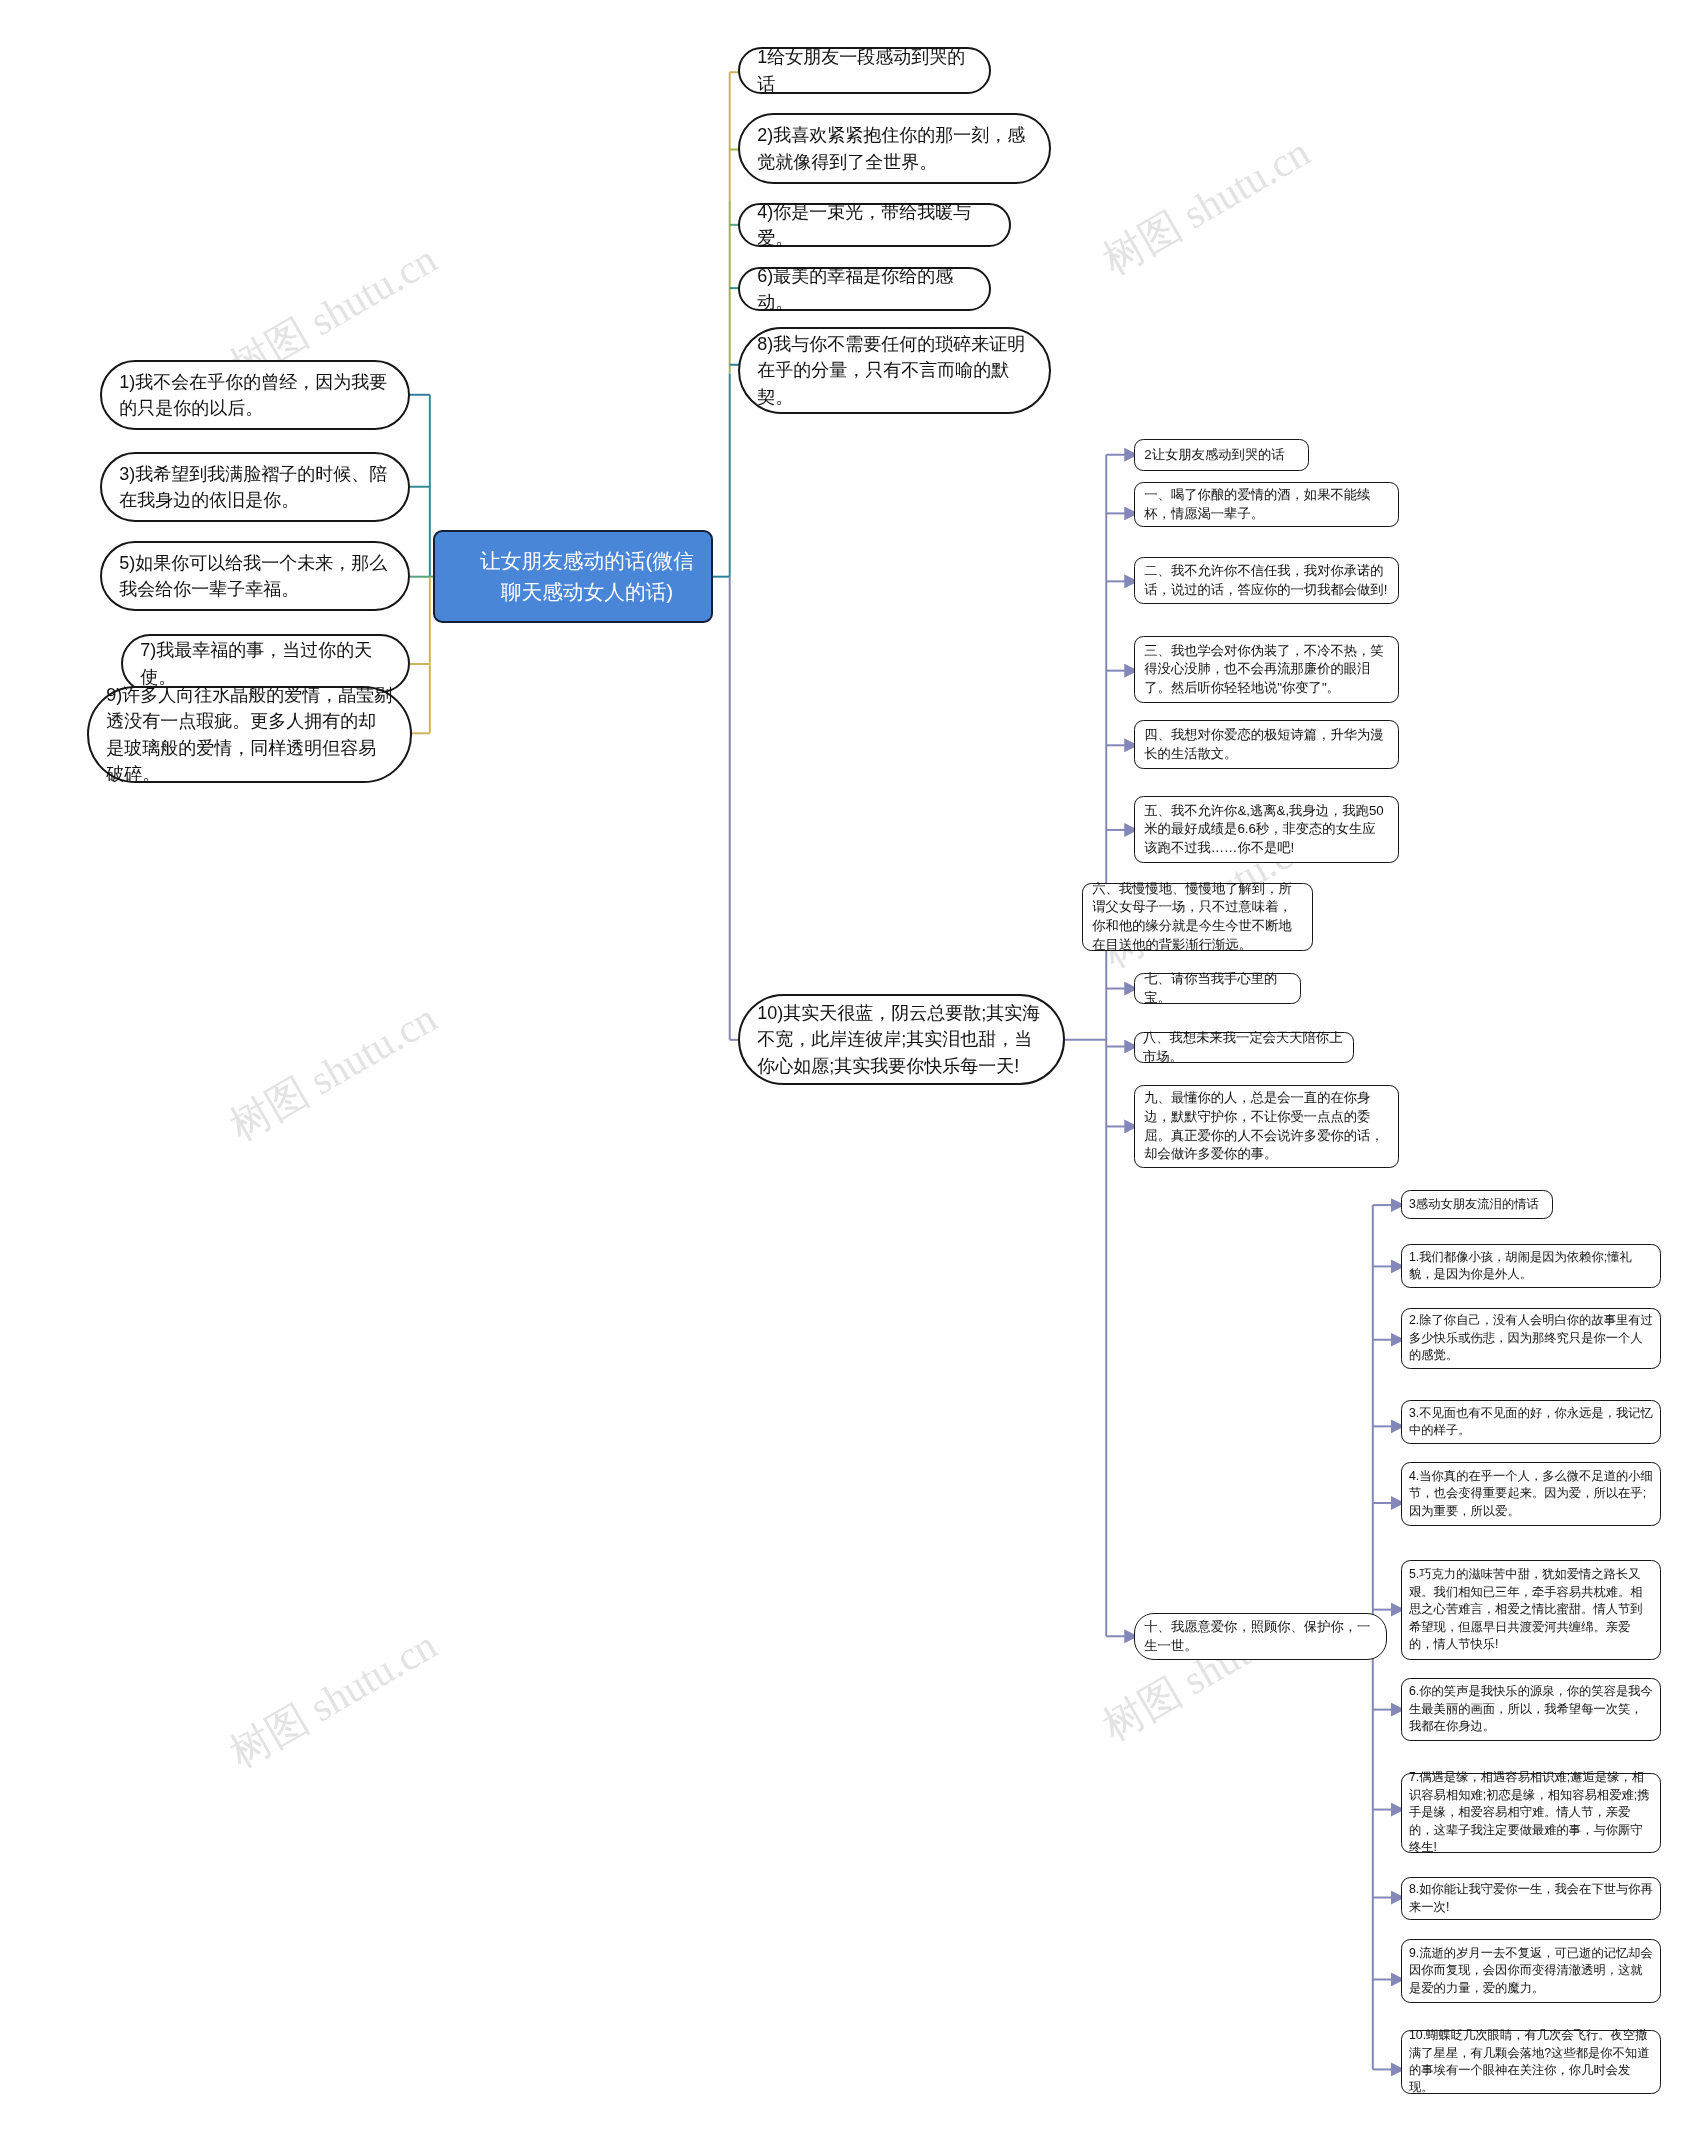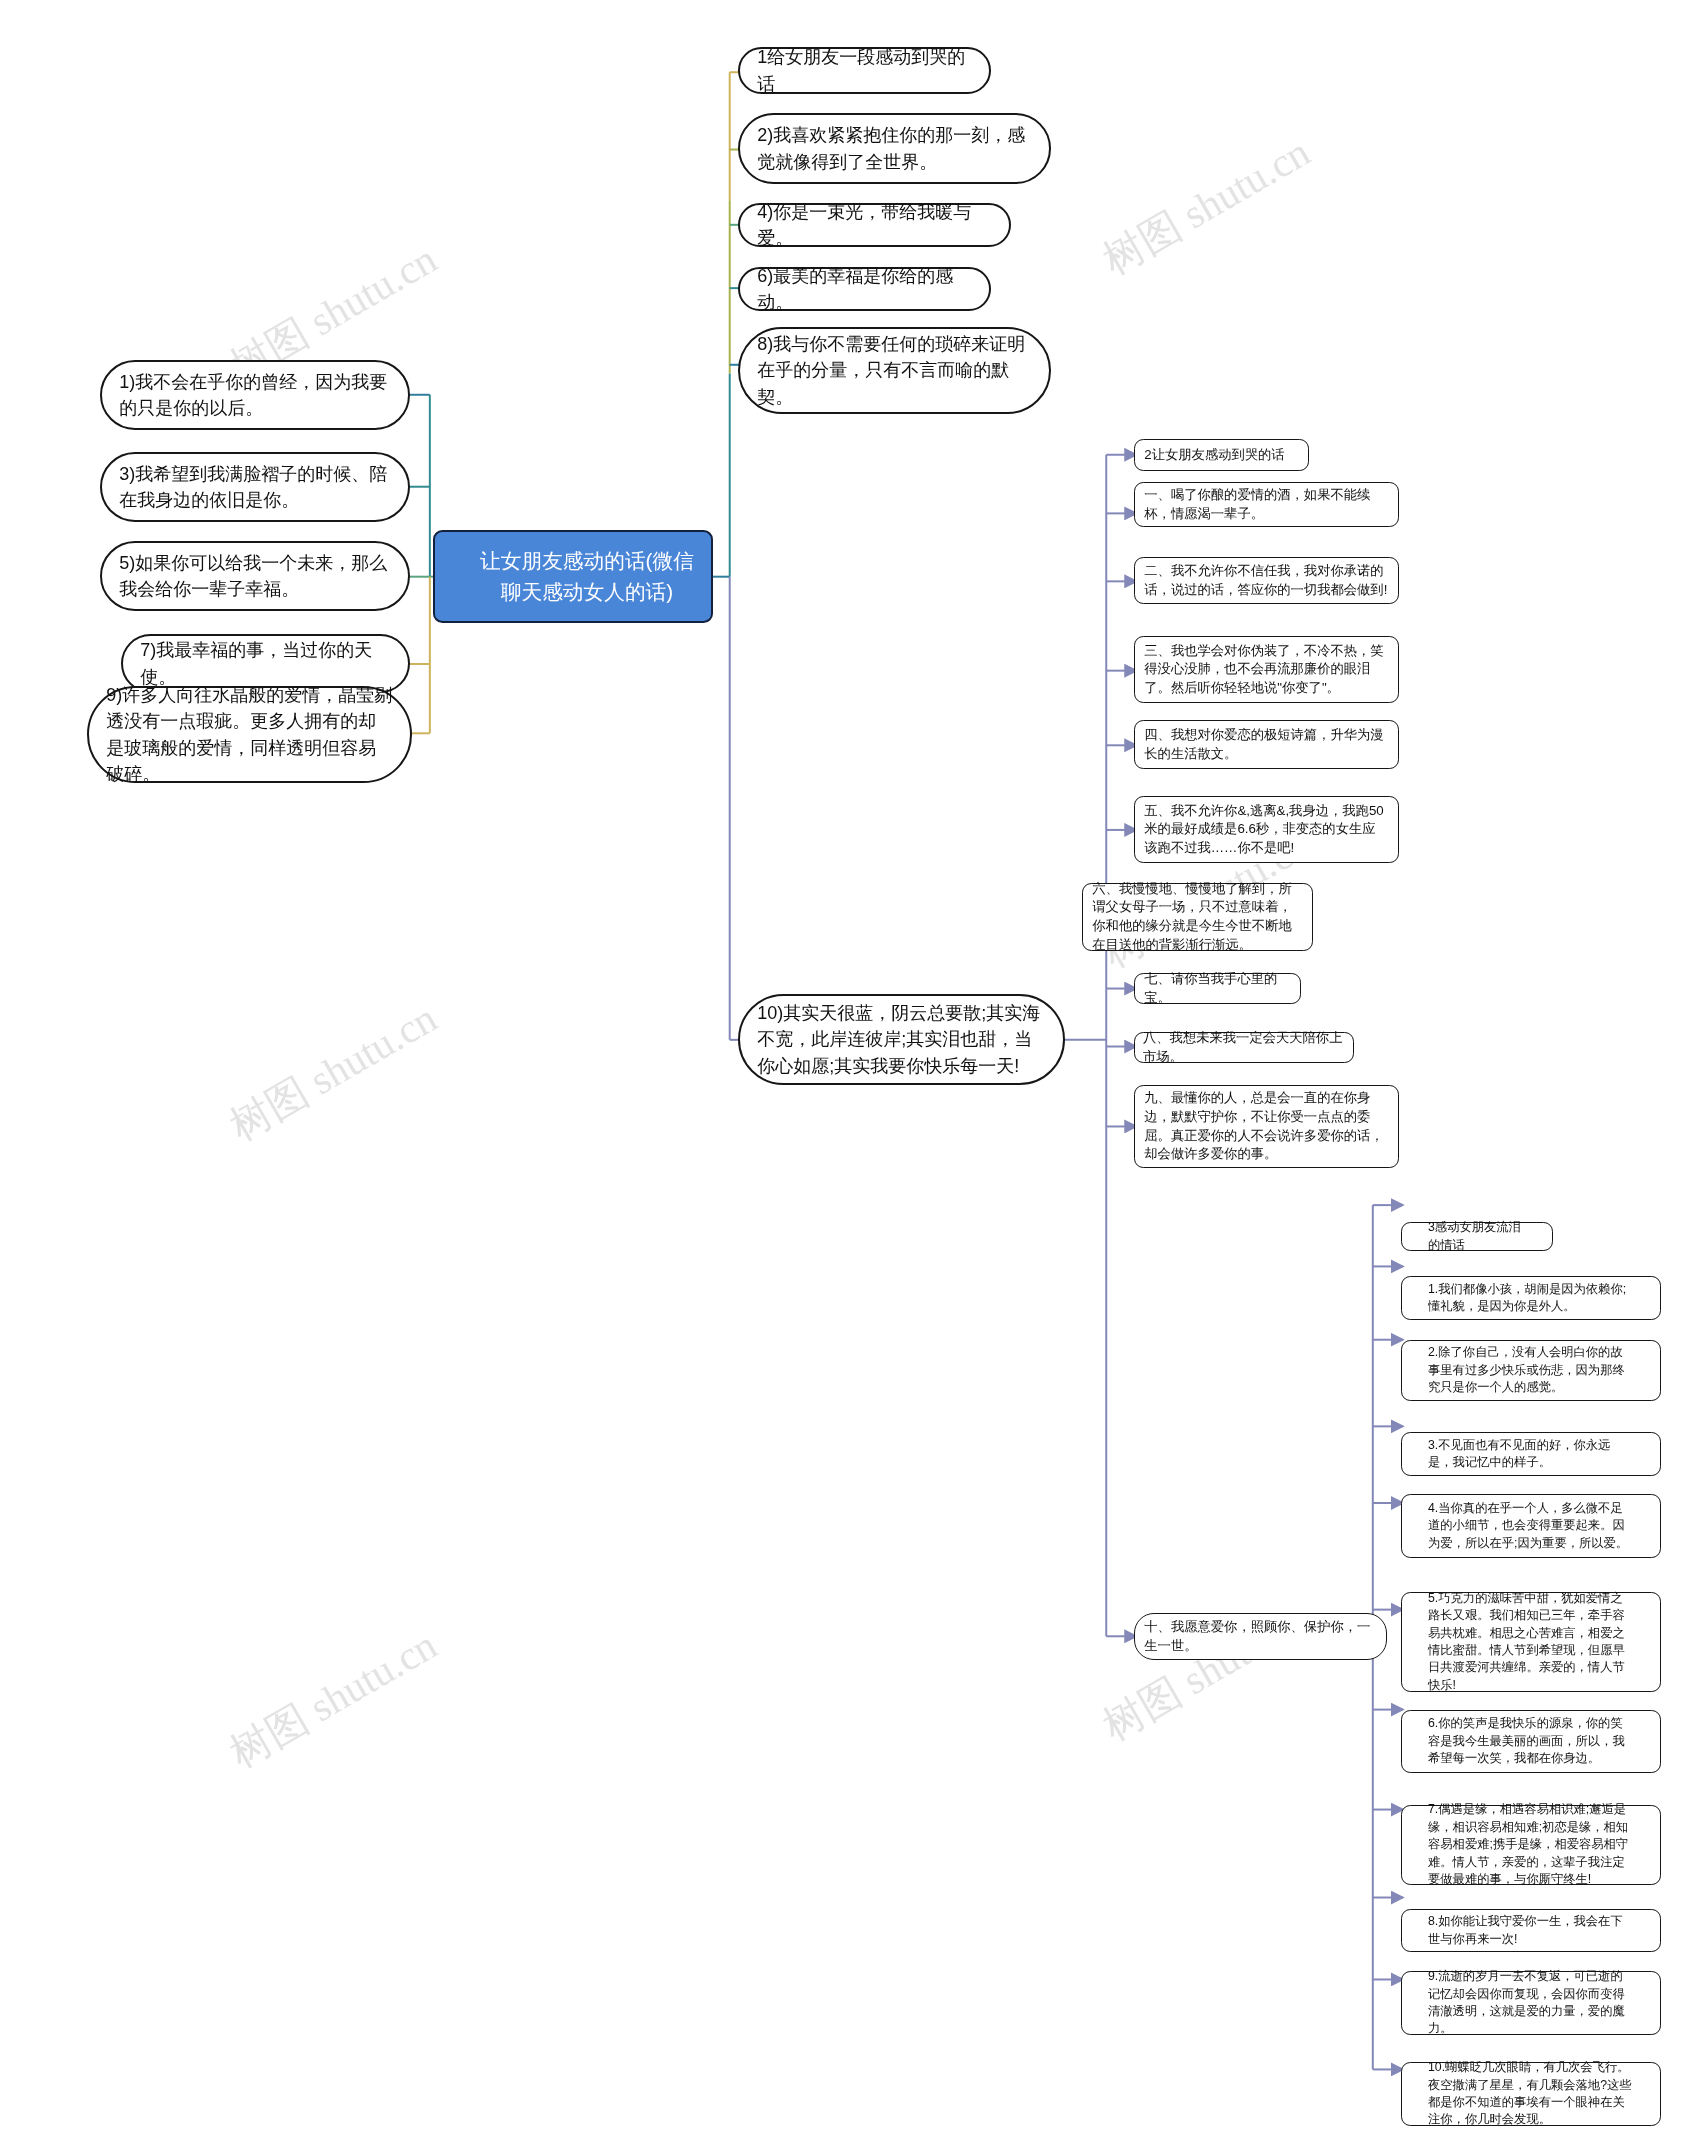--- a/index.html
+++ b/index.html
@@ -67,24 +67,23 @@
     border-width:1.3px;
     border-radius:9.3px;
     padding:4.7px 9.3px;
     font-size:13.3px;
     line-height:1.4;
   }
   
   .lvl3 {
     border-width:1.3px;
     border-radius:9.3px;
-    padding:4px 26px;
+    padding:4px 7px;
     font-size:12.3px;
     line-height:1.42;
-    margin-top:32px;
   }
   .hdr { font-weight:400; }
   .node .txt { display:block; width:100%; }
 </style>
 </head>
 <body>
 
 <div id="canvas">
 
   <div class="wm" style="left:220px; top:347px;">树图 shutu.cn</div>

